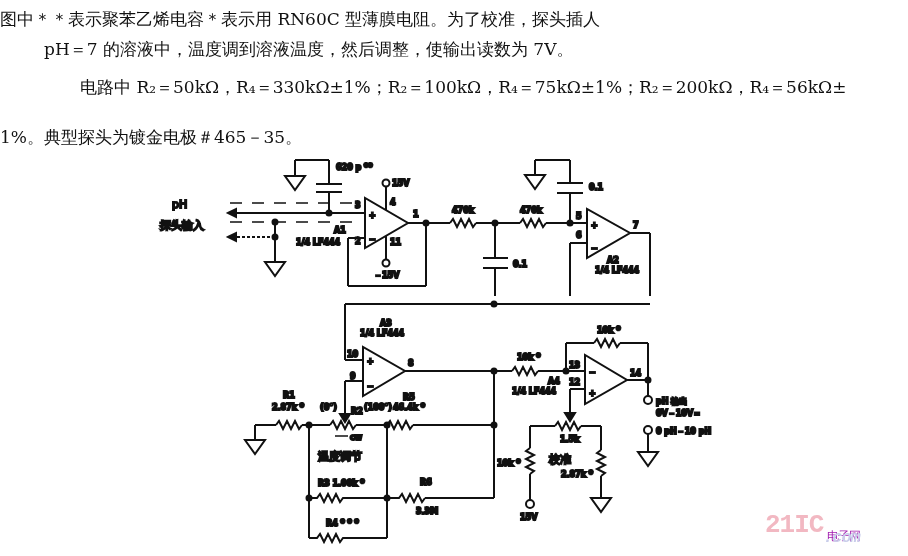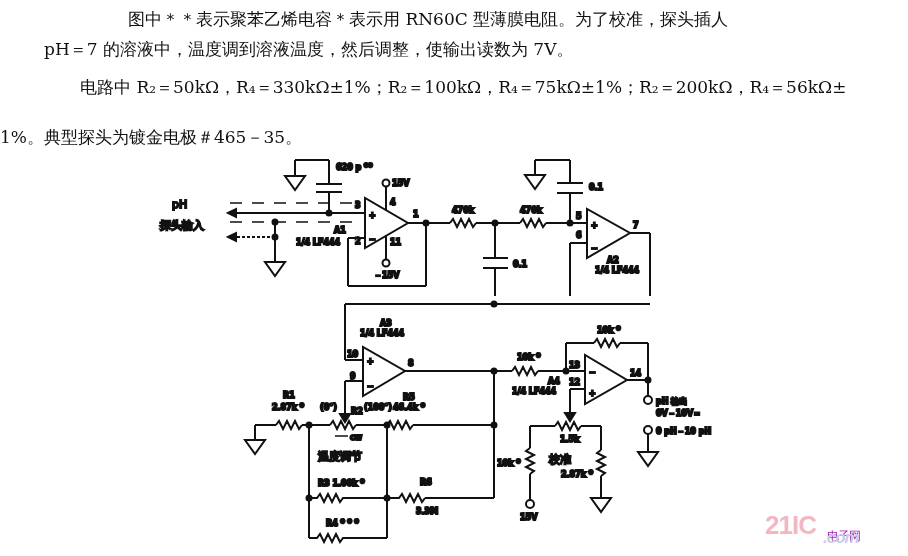--- a/index.html
+++ b/index.html
@@ -1,27 +1,27 @@
 <!DOCTYPE html>
 <html><head>
 <meta charset="utf-8">
 <style>
   html, body { margin:0; padding:0; background:#ffffff; }
   body { width:908px; height:556px; position:relative; overflow:hidden;
          font-family:"DejaVu Serif", serif; color:#111; }
   .para { position:absolute; left:0; width:908px; font-size:17px; line-height:22px; white-space:nowrap; }
-  .p1 { top:8px; }  .p1 .indent { padding-left:128px; }
+  .p1 { top:8px; }  .p1 .indent { }
   .p2 { top:38px;margin-left:44px; }
   .p3 { top:76px; padding-left:80px; box-sizing:border-box; }
   .p4 { top:126px; }
   svg#schematic { position:absolute; left:0; top:0; }
   svg text { font-family:"DejaVu Sans", sans-serif; font-weight:bold; fill:#111; }
   .lbl { font-size:8px; }
   .cn  { font-size:11px; font-weight:normal; }
-  .wm  { position:absolute; left:765px; top:510px; font-family:Liberation Sans, sans-serif; font-weight:bold;
+  .wm  { position:absolute; left:765px; top:510px; font-family:Liberation Mono, monospace; font-weight:bold;
          color:#f2b8c2; font-size:26px; letter-spacing:-1px; }
   .wm .cn2 { font-size:12px; color:#a21caf; font-weight:normal; position:absolute; left:62px; top:18px; white-space:nowrap; }
   .wm .com { font-size:17px; color:#c9cdea; font-style:italic; position:absolute; left:58px; top:18px; }
 </style>
 </head>
 <body>
 
 <div class="para p1"><span class="indent">图中＊＊表示聚苯乙烯电容＊表示用 RN60C 型薄膜电阻。为了校准，探头插人</span></div>
 <div class="para p2">pH＝7 的溶液中，温度调到溶液温度，然后调整，使输出读数为 7V。</div>
 <div class="para p3">电路中 R₂＝50kΩ，R₄＝330kΩ±1%；R₂＝100kΩ，R₄＝75kΩ±1%；R₂＝200kΩ，R₄＝56kΩ±</div>

